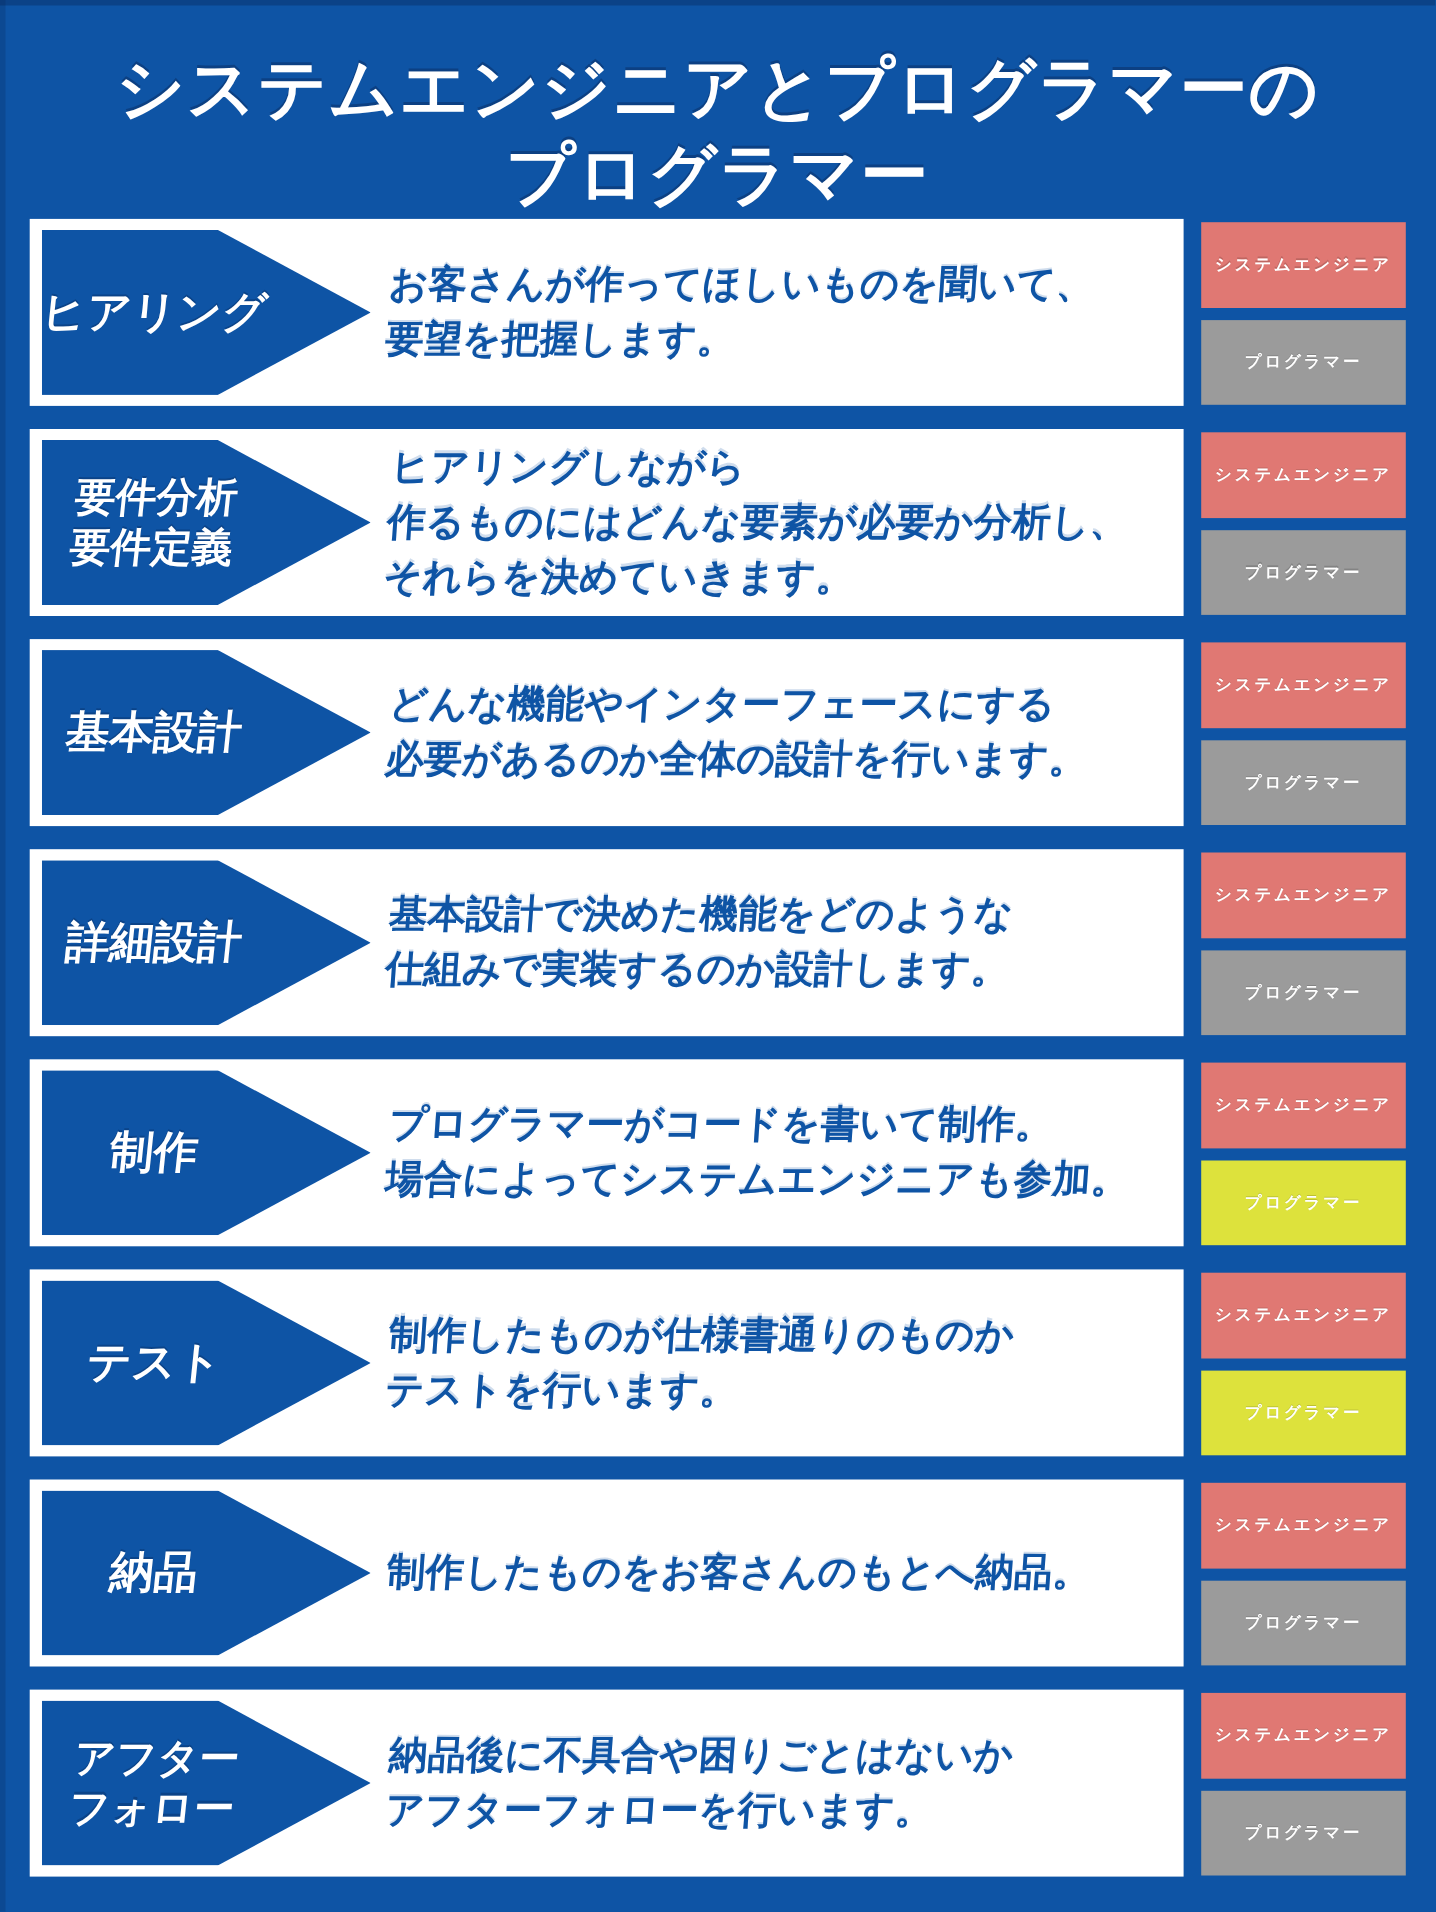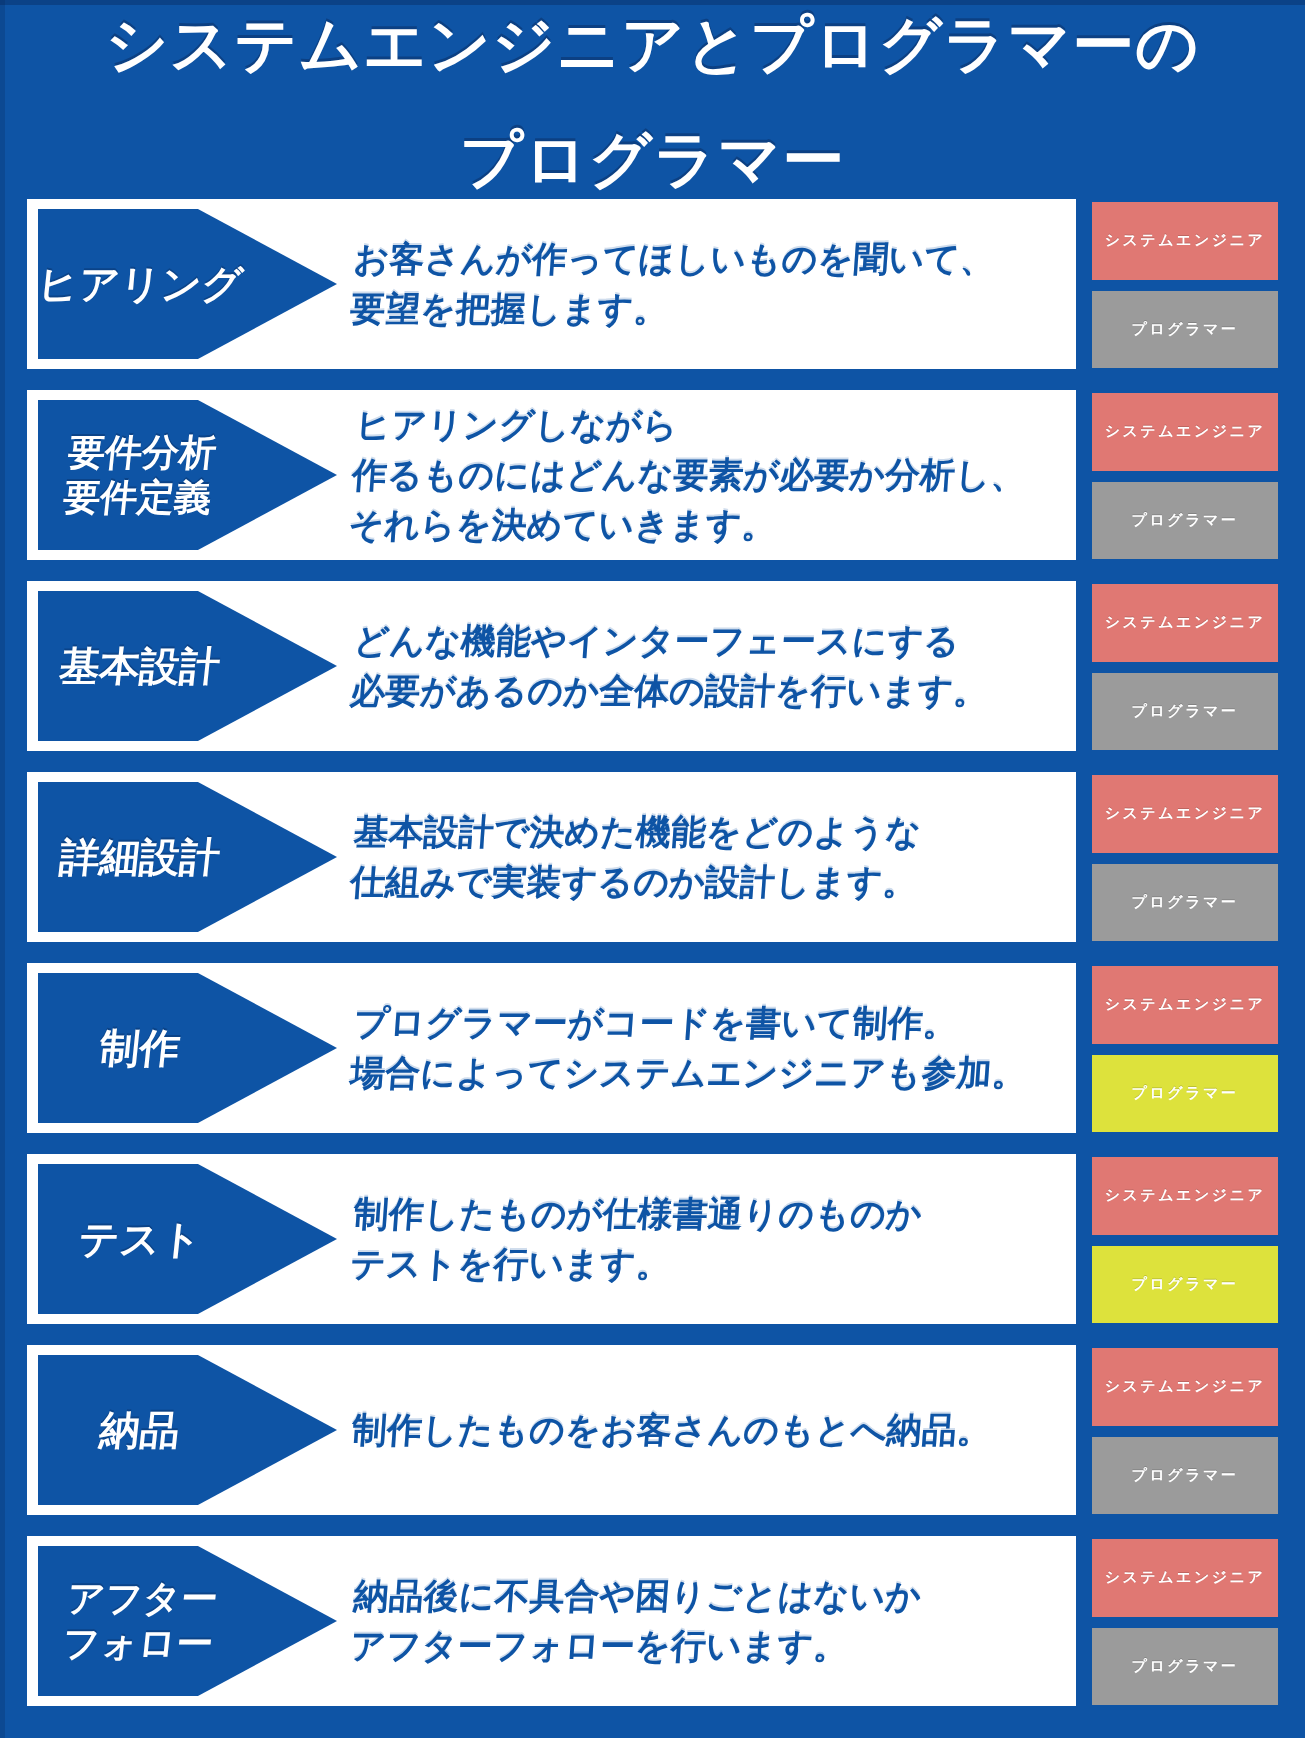--- a/index.html
+++ b/index.html
@@ -14,21 +14,21 @@
     background:var(--blue);
   }
   .page{
     width:1305px;height:1738px;
     background:var(--blue);
     box-shadow:inset 0 5px 0 rgba(8,40,90,.40), inset 5px 0 0 rgba(8,40,90,.25);
     overflow:hidden;
   }
   .title{
     height:199px;
-    display:flex;flex-direction:column;align-items:center;justify-content:space-between;
+    display:flex;flex-direction:column;align-items:center;justify-content:flex-end;
     color:#fff;font-weight:800;font-size:62px;line-height:1.26;
     letter-spacing:1px;
     text-shadow:0 -3px 0 rgba(8,30,70,.35);
     padding-top:6px;
   }
   .rows{margin:0 27px;}
   .row{display:flex;height:170px;margin-bottom:21px;}
   .card{
     flex:1;background:var(--card);position:relative;margin-right:16px;
   }

